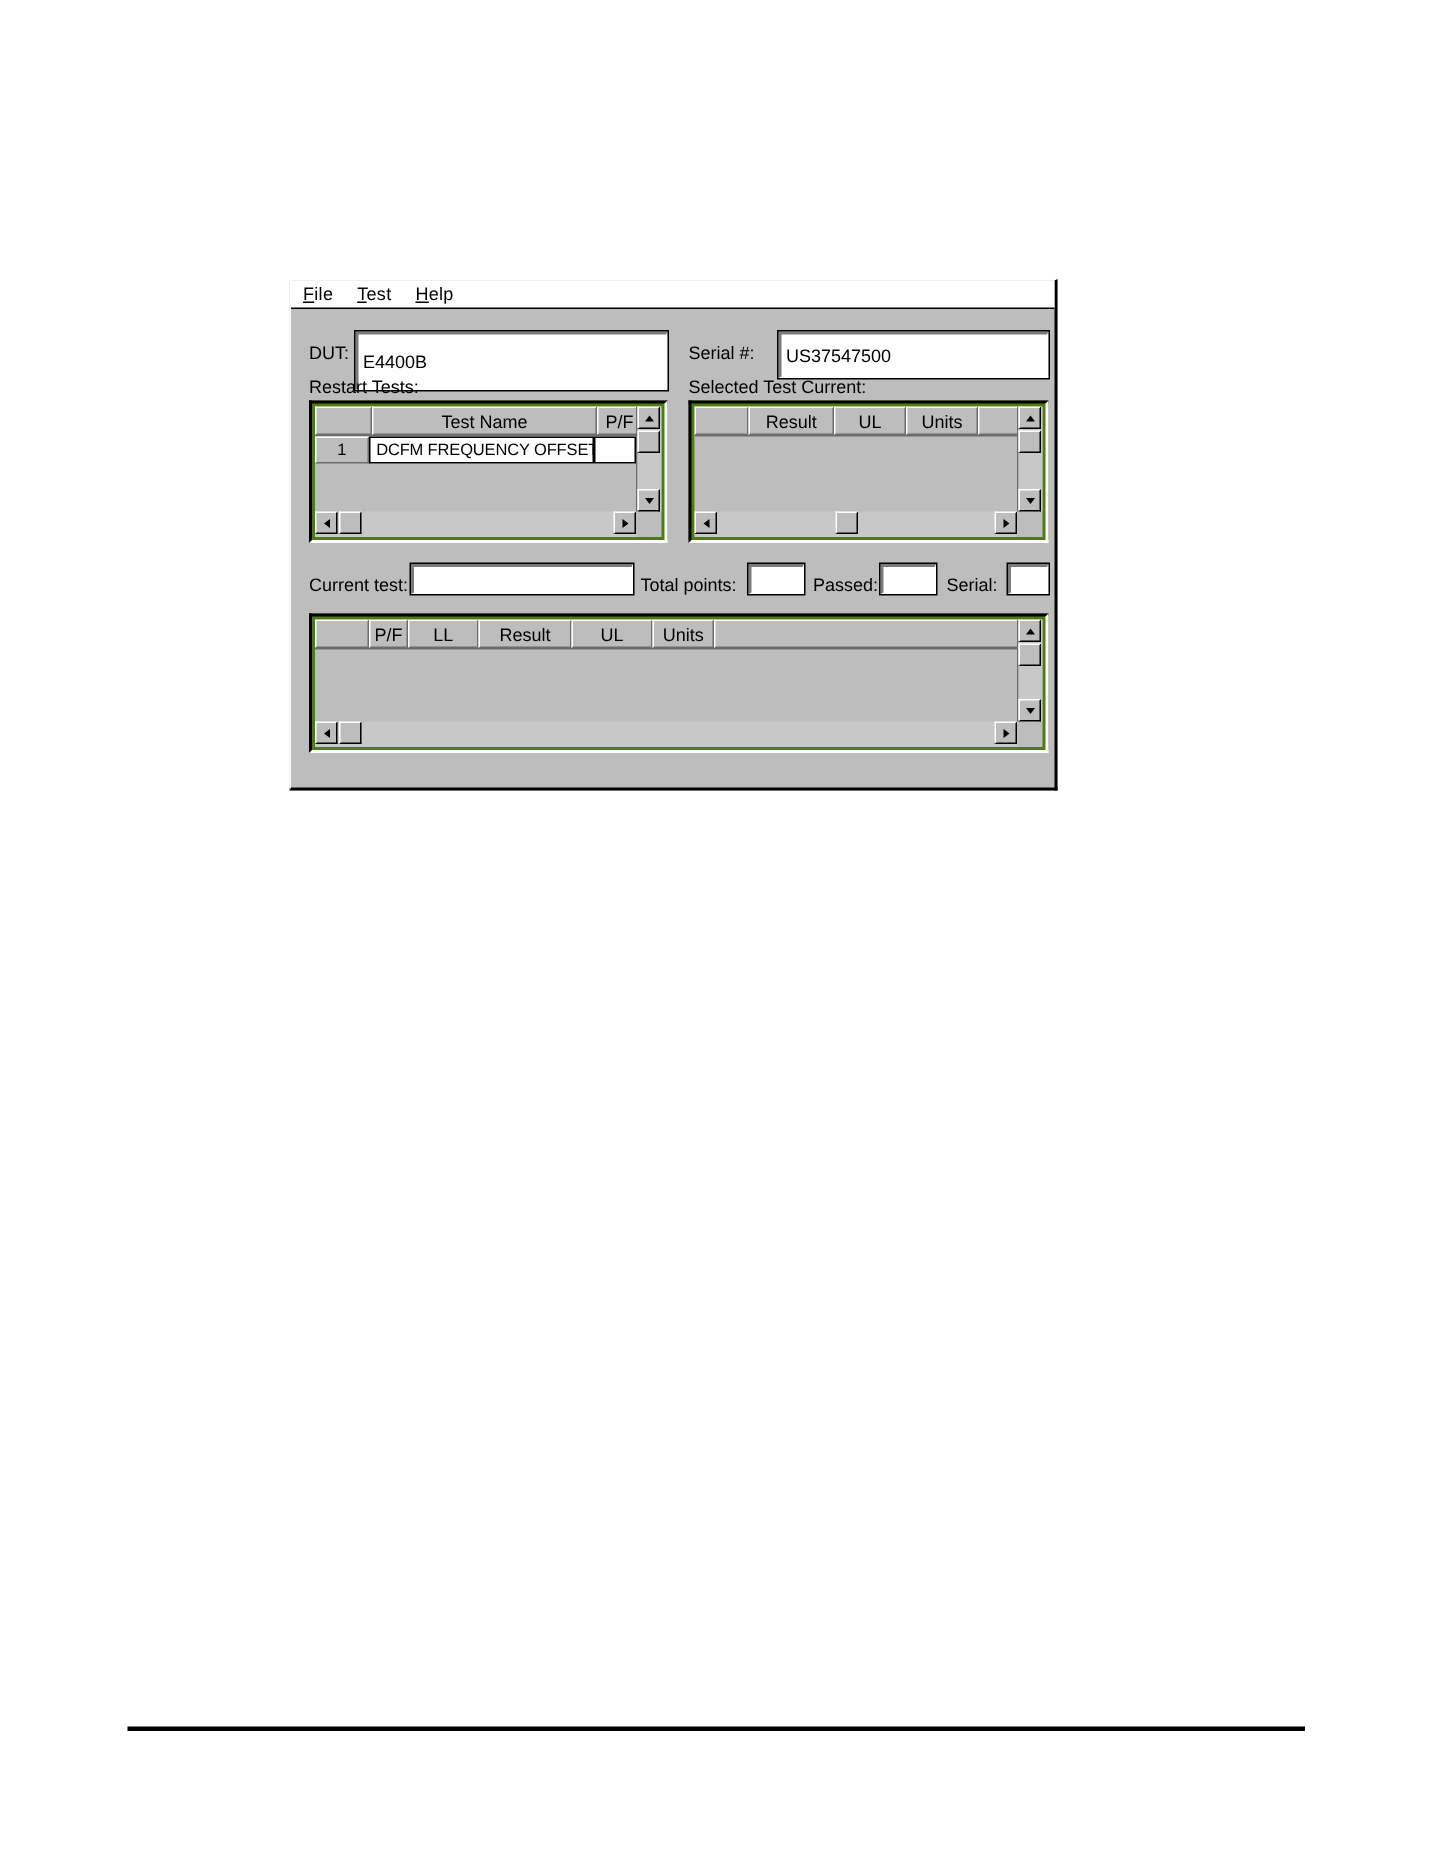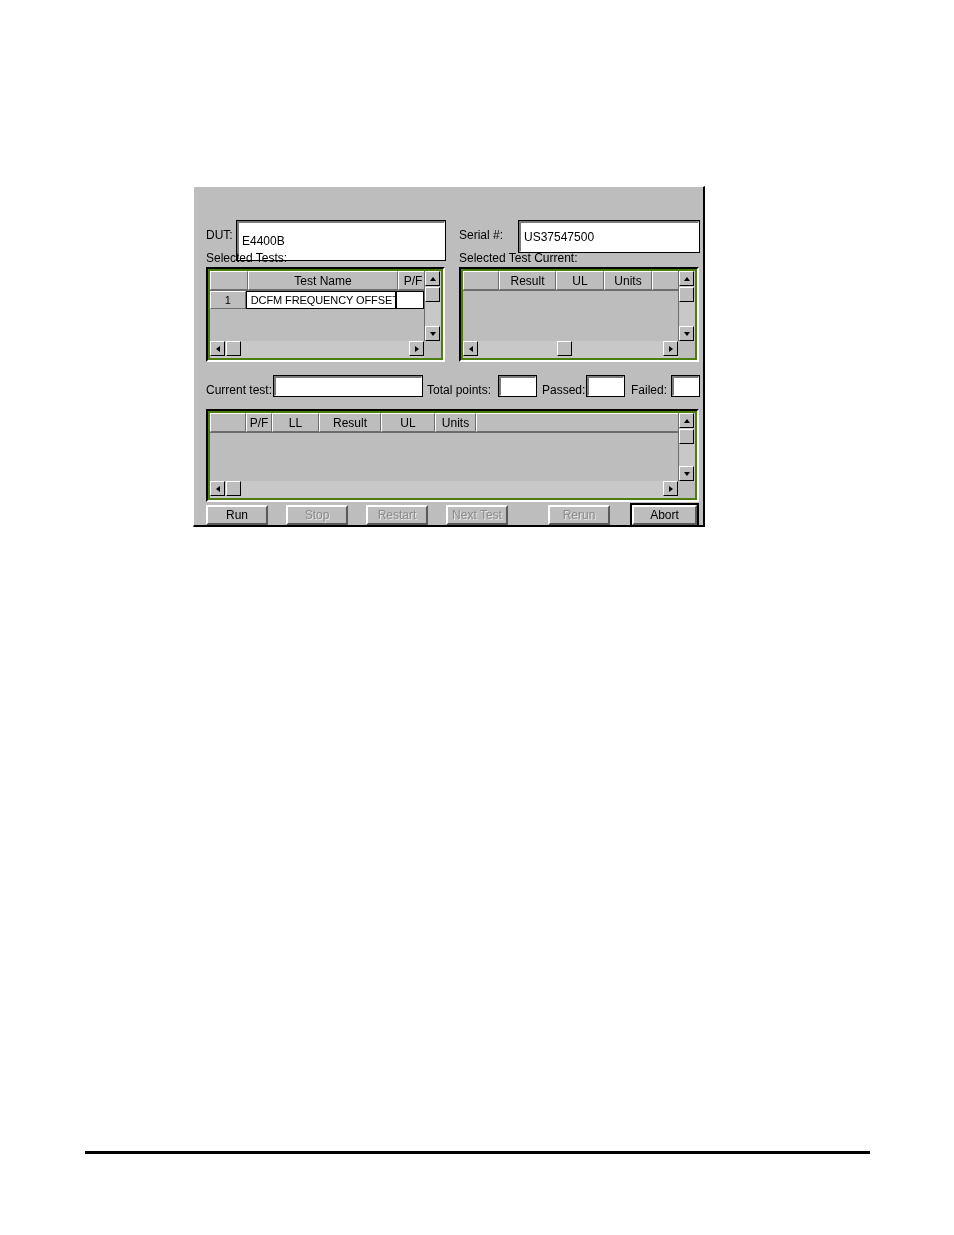--- a/index.html
+++ b/index.html
@@ -309,28 +309,33 @@
     width: auto; height: auto;
   }
 </style>
 </head>
 <body>
 
 <div id="page">
 
   <div id="app-window">
 
+    <div id="menubar">
+      <div class="menu-item"><u>F</u><span>ile</span></div>
+      <div class="menu-item"><u>T</u><span>est</span></div>
+      <div class="menu-item"><u>H</u><span>elp</span></div>
+    </div>
 
     <div class="lbl" id="dut-label">DUT:</div>
     <div class="field" id="dut-field">E4400B</div>
 
     <div class="lbl" id="serial-label">Serial #:</div>
     <div class="field" id="serial-field">US37547500</div>
 
-    <div class="lbl" id="selected-tests-label">Selected Tests:</div>
+    <div class="lbl" id="selected-tests-label">Restart Tests:</div>
 
     <div class="grid-panel sunken" id="tests-panel">
       <div class="grid-inner">
 
         <div class="grid-head" style="width:218px;">
           <div class="gh" style="width:38px;"></div>
           <div class="gh" style="width:150px;">Test Name</div>
           <div class="gh" style="width:30px;">P/F</div>
         </div>
 
@@ -409,21 +414,21 @@
 
     <div class="lbl" id="current-test-label">Current test:</div>
     <div class="field" id="current-test-field"></div>
 
     <div class="lbl" id="total-points-label">Total points:</div>
     <div class="field" id="total-points-field"></div>
 
     <div class="lbl" id="passed-label">Passed:</div>
     <div class="field" id="passed-field"></div>
 
-    <div class="lbl" id="failed-label">Failed:</div>
+    <div class="lbl" id="failed-label">Serial:</div>
     <div class="field" id="failed-field"></div>
 
     <div class="grid-panel sunken" id="detail-panel">
       <div class="grid-inner">
 
         <div class="grid-head" style="width:472px;">
           <div class="gh" style="width:36px;"></div>
           <div class="gh" style="width:26px;">P/F</div>
           <div class="gh" style="width:47px;">LL</div>
           <div class="gh" style="width:62px;">Result</div>
@@ -452,28 +457,18 @@
             </div>
           <div class="sb-thumb" style="left:16px;top:0;width:15px;height:15px;"></div>
           <div class="sb-btn" style="right:0;top:0;">
               <span class="arrow-right"></span>
             </div>
         </div>
 
       </div>
     </div>
 
-    <div id="buttonbar">
-      <div class="btn" style="left:0px;   width:62px;">Run</div>
-      <div class="btn disabled" style="left:80px;  width:62px;">Stop</div>
-      <div class="btn disabled" style="left:160px; width:62px;">Restart</div>
-      <div class="btn disabled" style="left:240px; width:62px;">Next Test</div>
-      <div class="btn disabled" style="left:342px; width:62px;">Rerun</div>
-      <div class="btn-default-wrap" style="left:424px; width:69px;">
-        <div class="btn">Abort</div>
-      </div>
-    </div>
 
   </div>
 
   <div id="footer-rule"></div>
 
 </div>
 
 </body></html>

